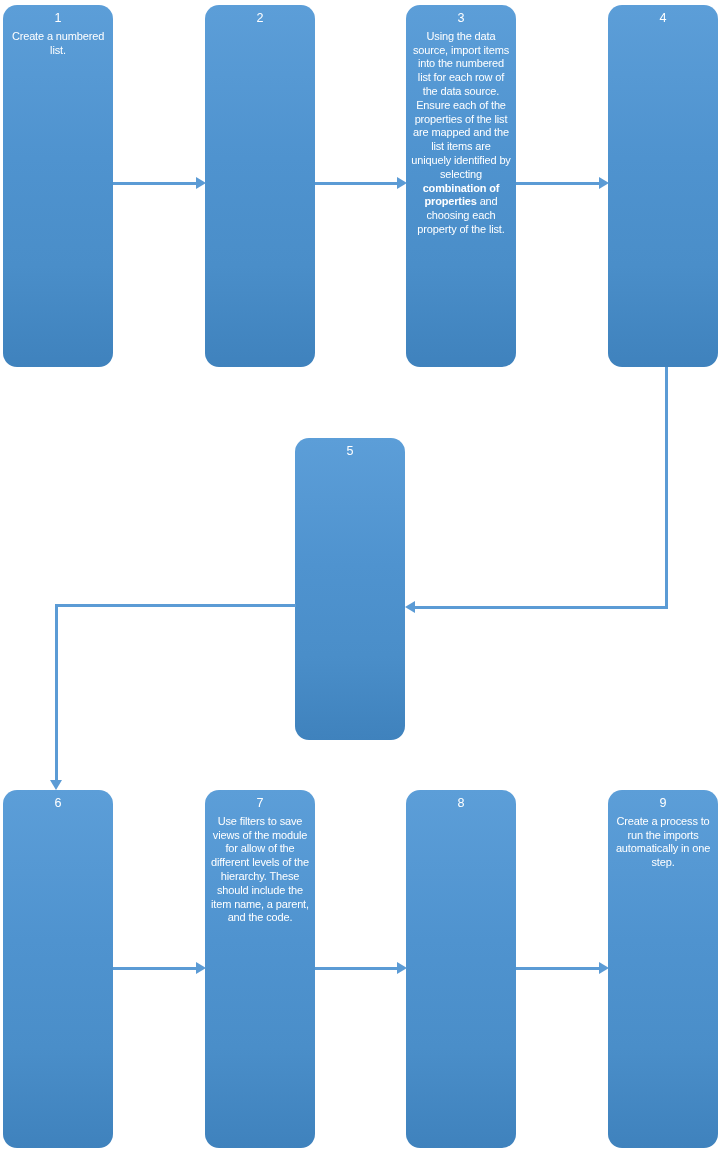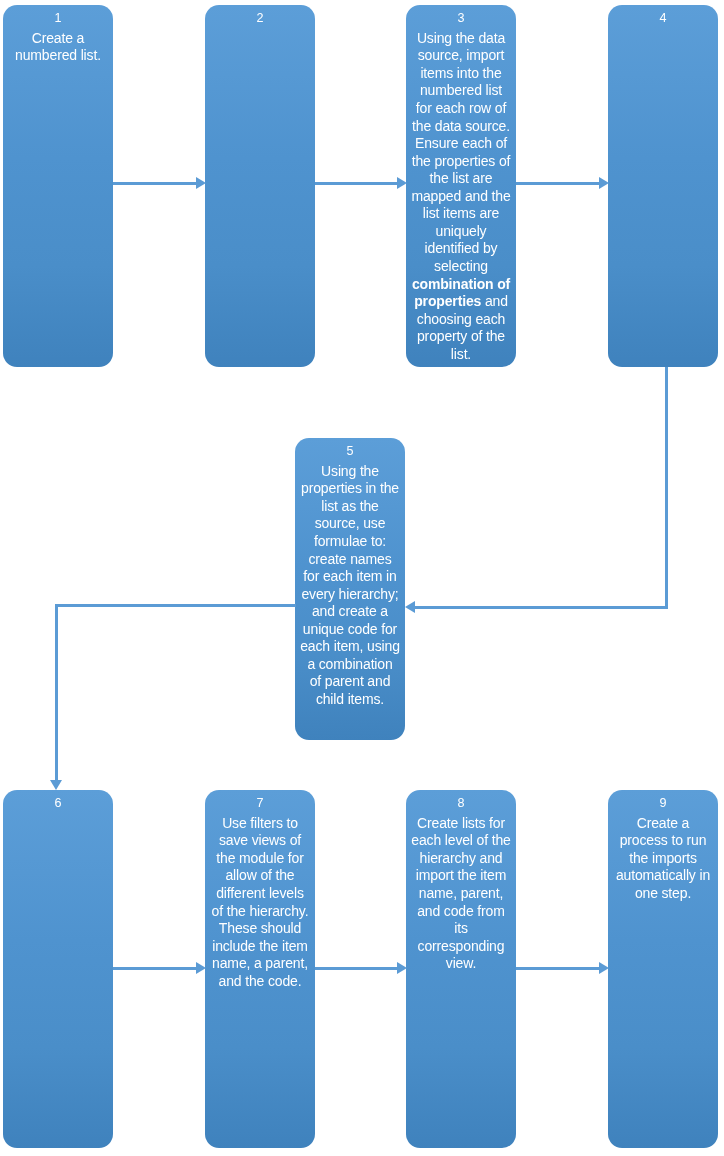--- a/index.html
+++ b/index.html
@@ -35,21 +35,21 @@
     overflow: hidden;
   }
   .node .num {
     display: block;
     font-size: 12.6px;
     margin-bottom: 3px;
     line-height: 1.25;
   }
   .node .body {
     display: block;
-    font-size: 14px;
+    font-size: 11px;
     line-height: 1.255;
   }
   .node .emph {
     font-weight: bold;
   }
   
   .conn-line {
     position: absolute;
     background: #5b9bd5;
   }
@@ -94,35 +94,33 @@
     <span class="num">3</span>
     <span class="body"><span>Using the data source, import items into the numbered list for each row of the data source. Ensure each of the properties of the list are mapped and the list items are uniquely identified by selecting </span><span class="emph">combination of properties</span><span> and choosing each property of the list.</span></span>
   </div>
 
   <div class="node" style="left:608px; top:5px; width:110px; height:362px;">
     <span class="num">4</span>
   </div>
 
   <div class="node" style="left:295px; top:438px; width:110px; height:302px;">
     <span class="num">5</span>
-    <span class="body">Using the properties in the list as the source, use formulae to: create names for each item in every hierarchy; and create a unique code for each item, using a combination of parent and child items.</span>
   </div>
 
   <div class="node" style="left:3px; top:790px; width:110px; height:358px;">
     <span class="num">6</span>
   </div>
 
   <div class="node" style="left:205px; top:790px; width:110px; height:358px;">
     <span class="num">7</span>
     <span class="body">Use filters to save views of the module for allow of the different levels of the hierarchy. These should include the item name, a parent, and the code.</span>
   </div>
 
   <div class="node" style="left:406px; top:790px; width:110px; height:358px;">
     <span class="num">8</span>
-    <span class="body">Create lists for each level of the hierarchy and import the item name, parent, and code from its corresponding view.</span>
   </div>
 
   <div class="node" style="left:608px; top:790px; width:110px; height:358px;">
     <span class="num">9</span>
     <span class="body">Create a process to run the imports automatically in one step.</span>
   </div>
 
   <div class="conn-line conn-h" style="left:113px; top:182px; width:85px;"></div>
   <div class="arrow arrow-right" style="left:196px; top:177px;"></div>
 

